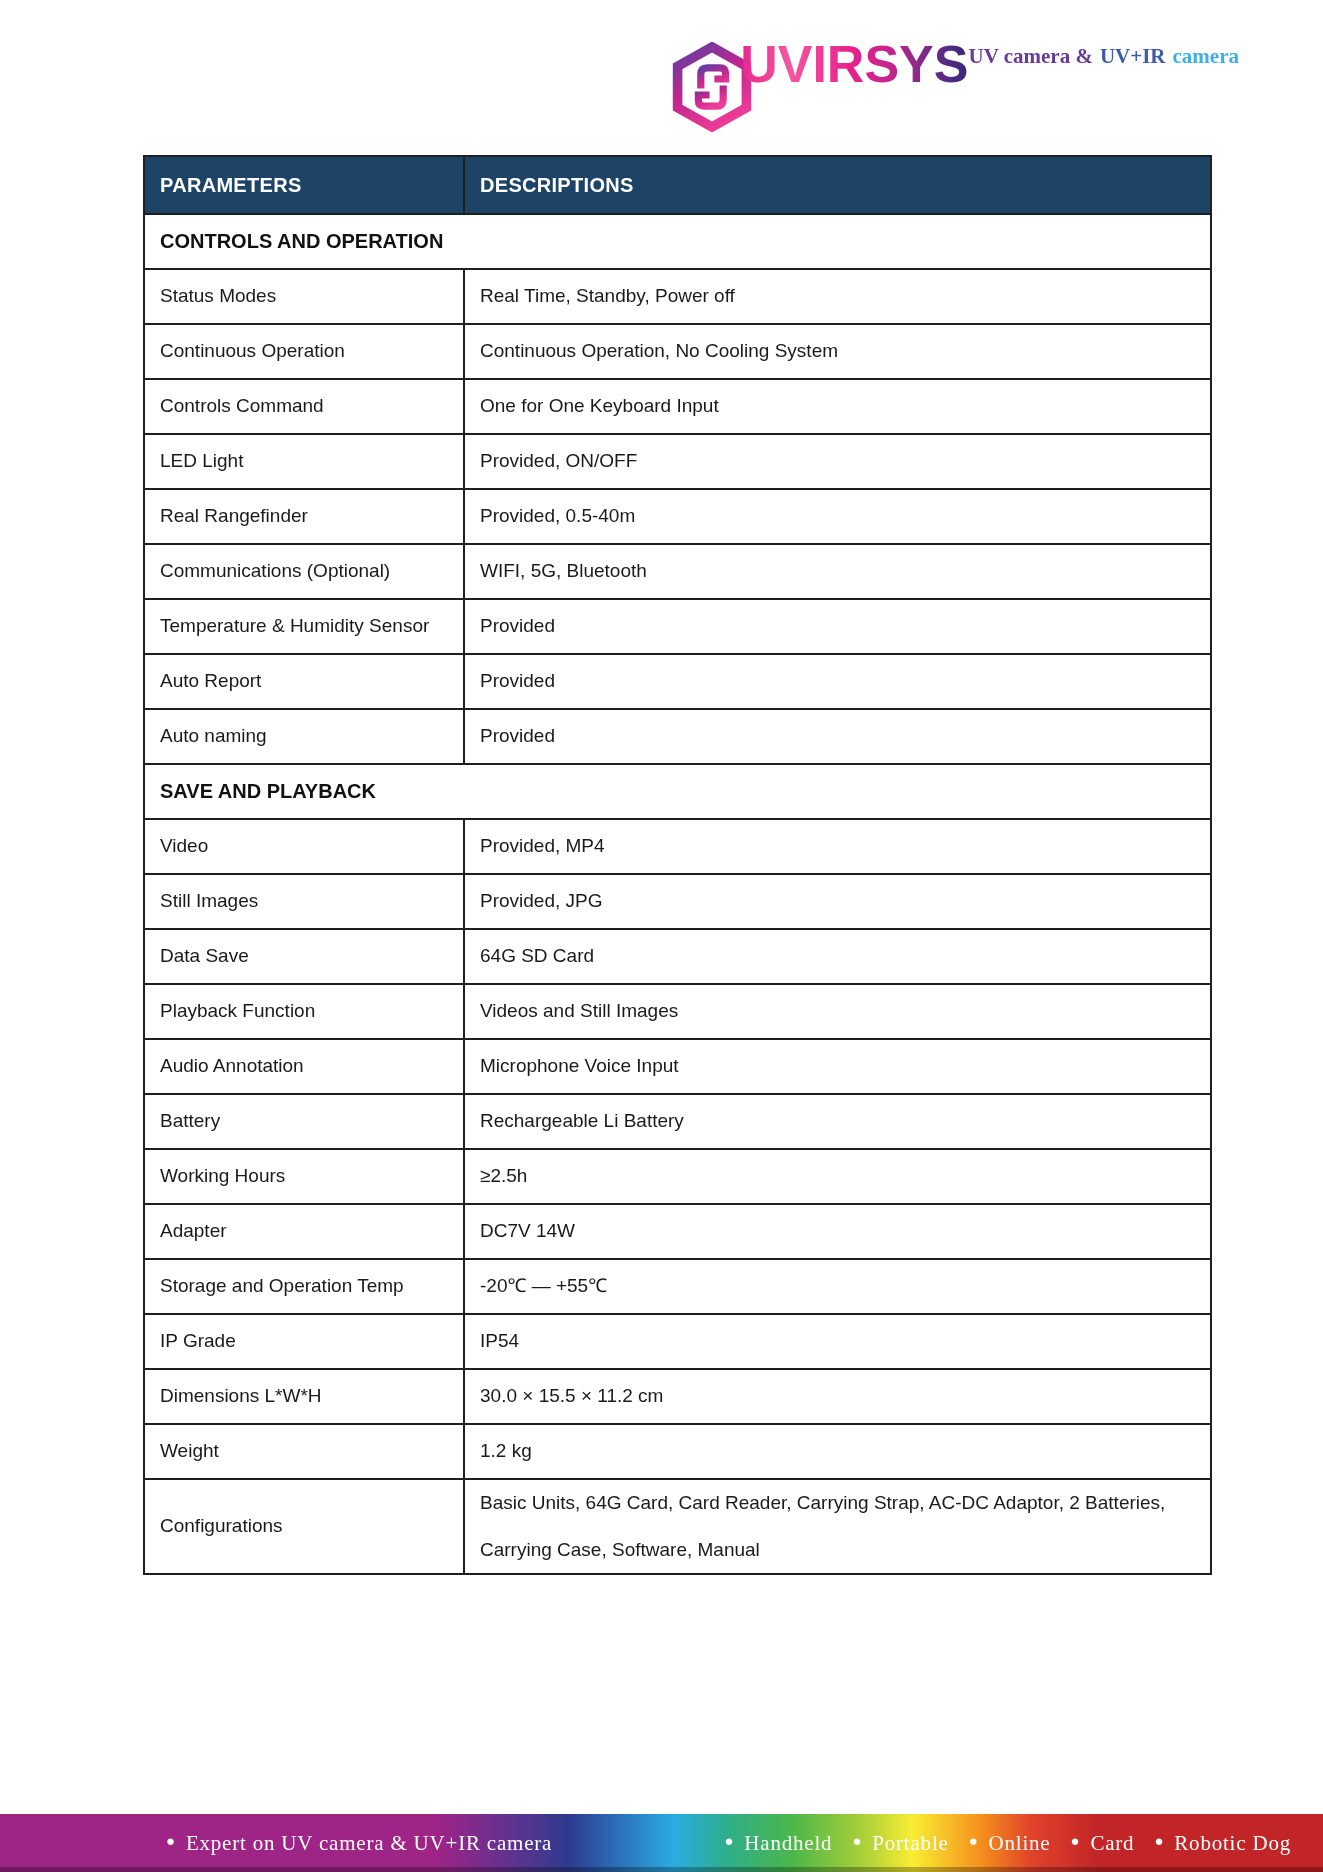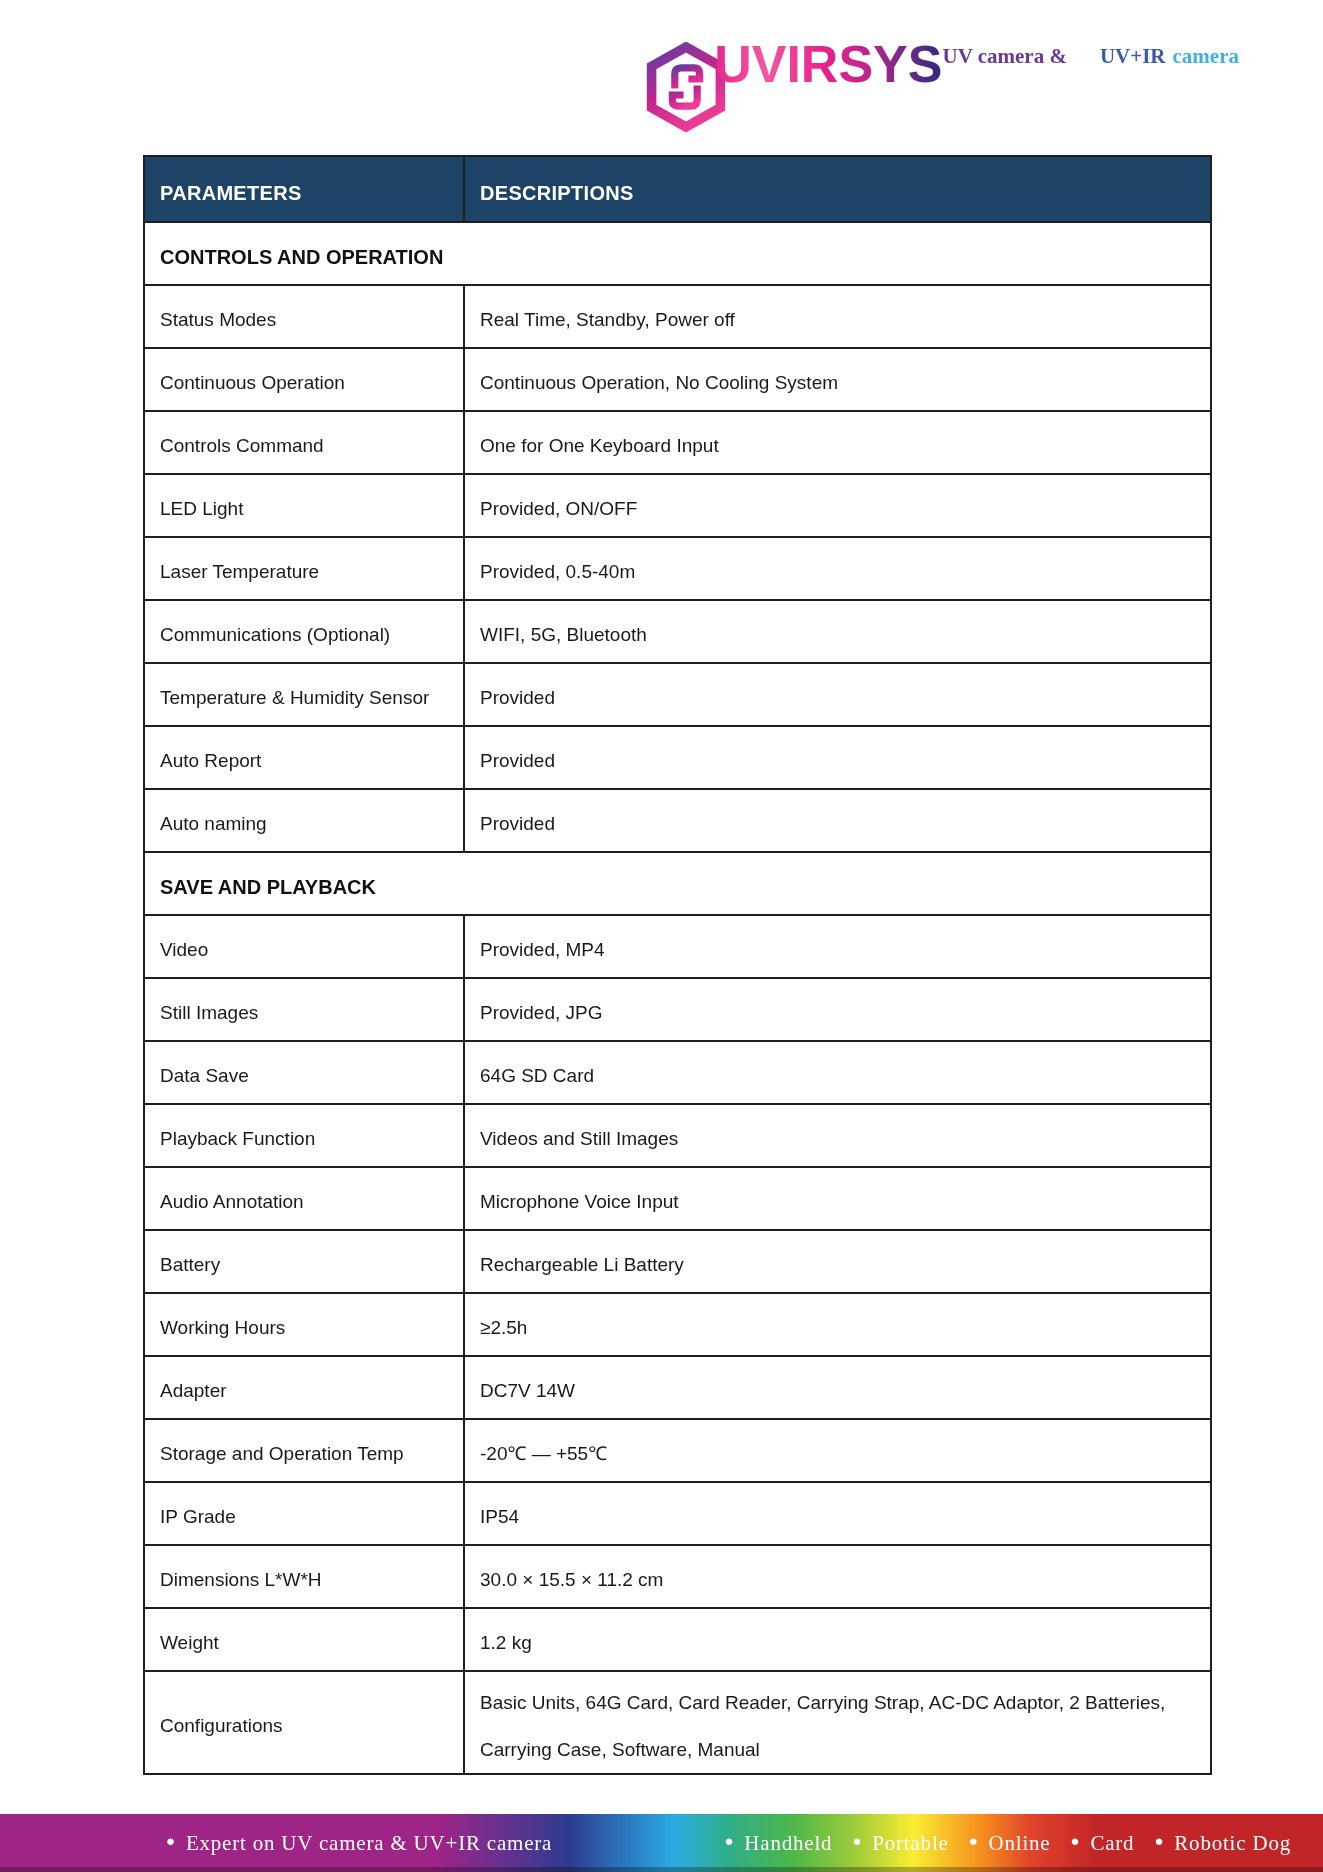--- a/index.html
+++ b/index.html
@@ -32,34 +32,34 @@
     color: transparent;
   }
   .tagline {
     font-family: "Liberation Serif", serif;
     font-weight: bold;
     font-size: 21px;
     margin-top: 6px;
     white-space: nowrap;
   }
   .tagline .t1 { margin-right: 7px; }
-  .tagline .t2 { margin-right: 7px; margin-left: 26px; }
+  .tagline .t2 { margin-right: 7px; }
 
   
   .spec-table {
     position: absolute;
     left: 143px; top: 155px;
     width: 1069px;
     border-collapse: collapse;
     table-layout: fixed;
   }
   .spec-table col.c1 { width: 320px; }
   .spec-table td, .spec-table th {
     border: 2px solid #1f1f1f;
-    padding: 8px 12px 0 15px;
+    padding: 0 12px 0 15px;
     text-align: left;
     vertical-align: middle;
     font-size: 19px;
   }
   .spec-table thead th {
     height: 56px;
     color: #ffffff;
     font-size: 20px;
     font-weight: bold;
     letter-spacing: 0.3px;
@@ -150,21 +150,21 @@
       </tr>
       <tr>
         <td>Controls Command</td>
         <td>One for One Keyboard Input</td>
       </tr>
       <tr>
         <td>LED Light</td>
         <td>Provided, ON/OFF</td>
       </tr>
       <tr>
-        <td>Laser Temperature</td>
+        <td>Real Rangefinder</td>
         <td>Provided, 0.5-40m</td>
       </tr>
       <tr>
         <td>Communications (Optional)</td>
         <td>WIFI, 5G, Bluetooth</td>
       </tr>
       <tr>
         <td>Temperature &amp; Humidity Sensor</td>
         <td>Provided</td>
       </tr>

